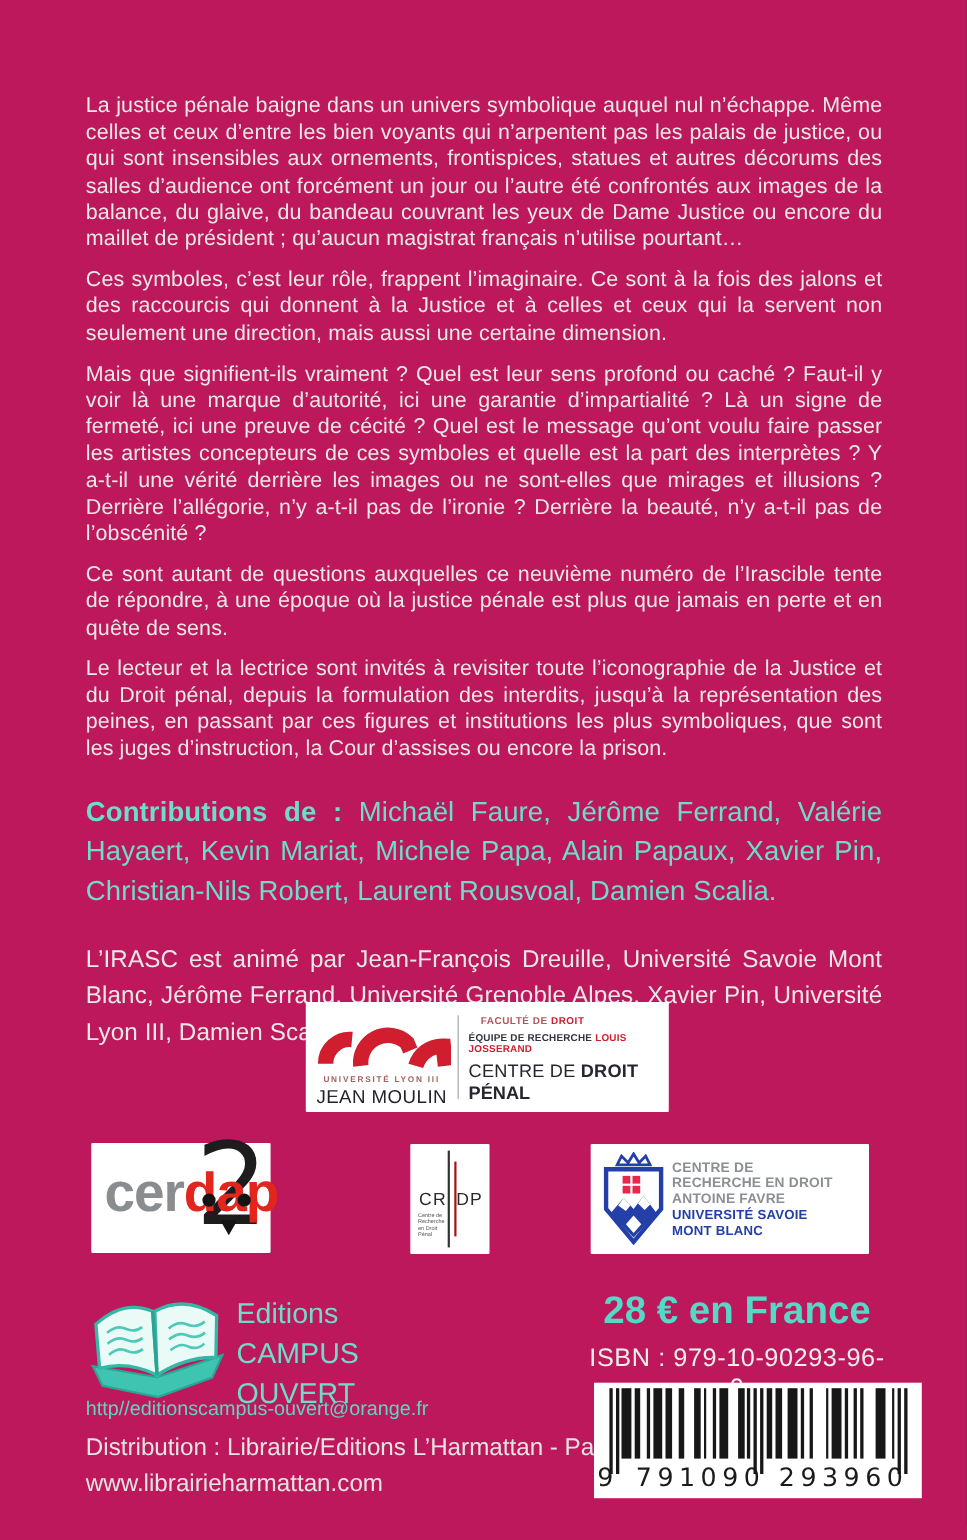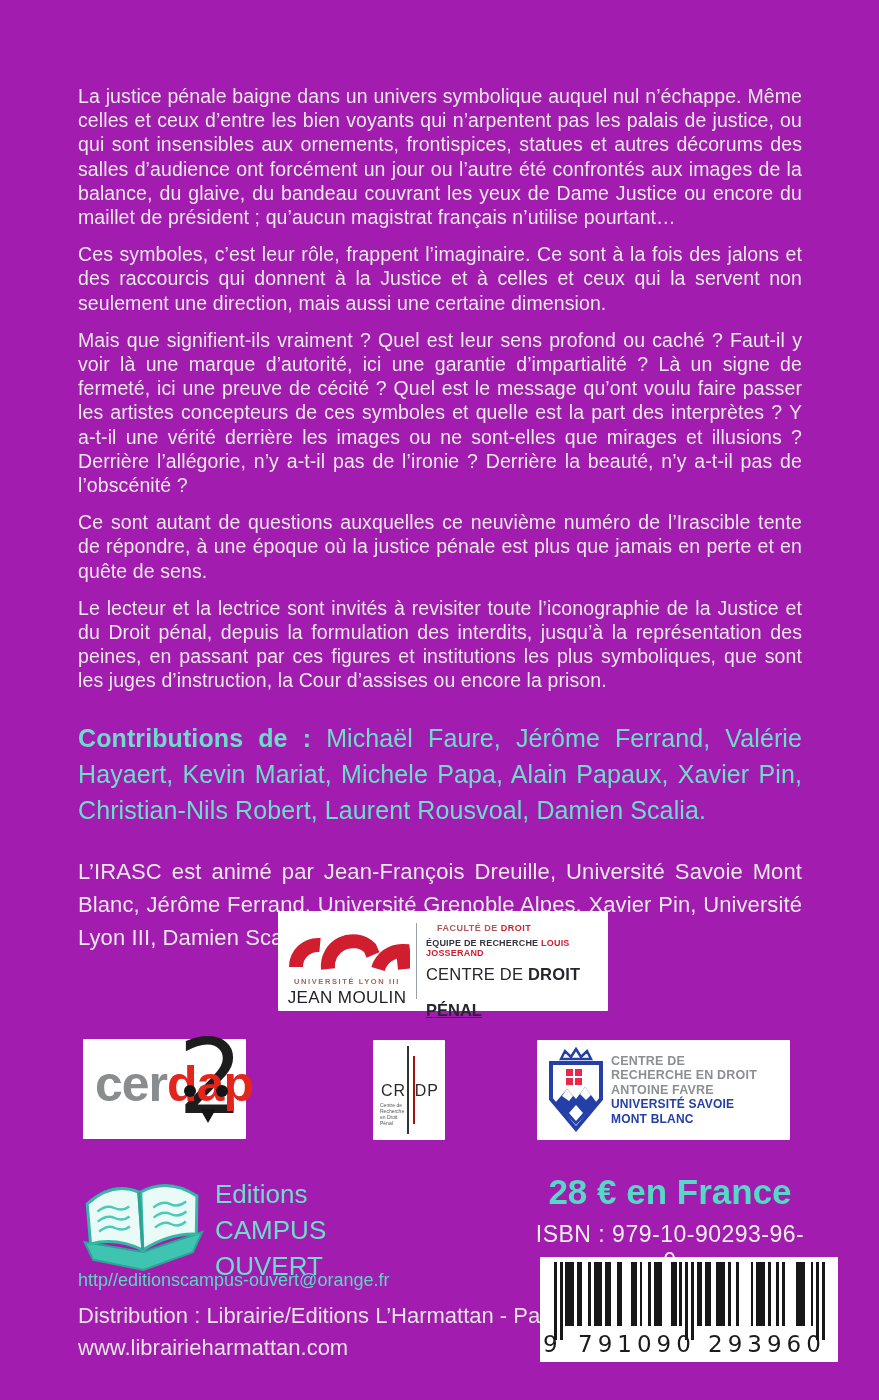--- a/index.html
+++ b/index.html
@@ -1,16 +1,16 @@
 <!DOCTYPE html>
 <html><head>
 <meta charset="utf-8">
 <style>
   html,body{margin:0;padding:0;background:#000;}
-  .page{position:relative;width:879px;height:1400px;background:#a21caf;overflow:hidden;
+  .page{position:relative;width:879px;height:1400px;background:#be185d;overflow:hidden;
         font-family:"Liberation Sans",sans-serif;-webkit-font-smoothing:antialiased;}
   
   .textcol{position:absolute;left:78px;top:84px;width:724px;color:#e8e9e6;}
   .textcol p{margin:0 0 13px 0;font-size:19.5px;line-height:24.2px;text-align:justify;letter-spacing:.1px;}
   .contrib{margin-top:27px !important;color:#6fdccb;font-size:25px !important;line-height:36px !important;}
   .contrib b{font-weight:700;}
   .irasc{margin-top:27px !important;font-size:22px !important;line-height:33px !important;}
   
   .whitebox{position:absolute;background:#fff;border-radius:1px;}
   
@@ -19,21 +19,21 @@
   .jm .uni{position:absolute;left:0;top:62px;width:126px;font-size:7.5px;letter-spacing:1.6px;color:#a2625f;font-weight:700;}
   .jm .name{position:absolute;left:0;top:73px;width:126px;font-size:17px;font-weight:400;color:#22222a;letter-spacing:.4px;}
   .jm .div{position:absolute;left:138px;top:12px;width:1px;height:76px;background:#9aa0a6;}
   .jm .right{position:absolute;left:148px;top:12px;width:178px;}
   .jm .r1{font-size:9px;font-weight:700;color:#b3565b;letter-spacing:.5px;padding-left:11px;}
   .jm .r1 .red{color:#d01e2f;}
   .jm .r2{font-size:9px;font-weight:700;color:#33333f;margin-top:5px;letter-spacing:.2px;}
   .jm .r2 .red{color:#d01e2f;}
   .jm .r3{font-size:16.5px;color:#26262e;margin-top:7px;letter-spacing:.2px;}
   .jm .r3 b{font-weight:700;}
-  .jm .r4{font-size:16.5px;font-weight:700;color:#26262e;margin-top:17px;text-decoration:underline;}
+  .jm .r4{font-size:16.5px;font-weight:700;color:#26262e;margin-top:1px;}
   
   .cerdap{left:83px;top:1039px;width:163px;height:100px;}
   .cerdap .word{position:absolute;left:12px;top:16px;font-size:50px;font-weight:700;letter-spacing:-1px;z-index:2;}
   .cerdap .gray{color:#8a8d90;}
   .cerdap .red{color:#e2261d;position:relative;}
   .cerdap .eye{position:absolute;width:12px;height:12px;border-radius:50%;background:#141414;z-index:3;}
   .cerdap .eye1{left:101px;top:46px;}
   .cerdap .eye2{left:133px;top:46px;}
   .cerdap .beak{position:absolute;left:117px;top:70px;width:0;height:0;z-index:3;
      border-left:8px solid transparent;border-right:8px solid transparent;border-top:14px solid #141414;border-radius:3px;}

